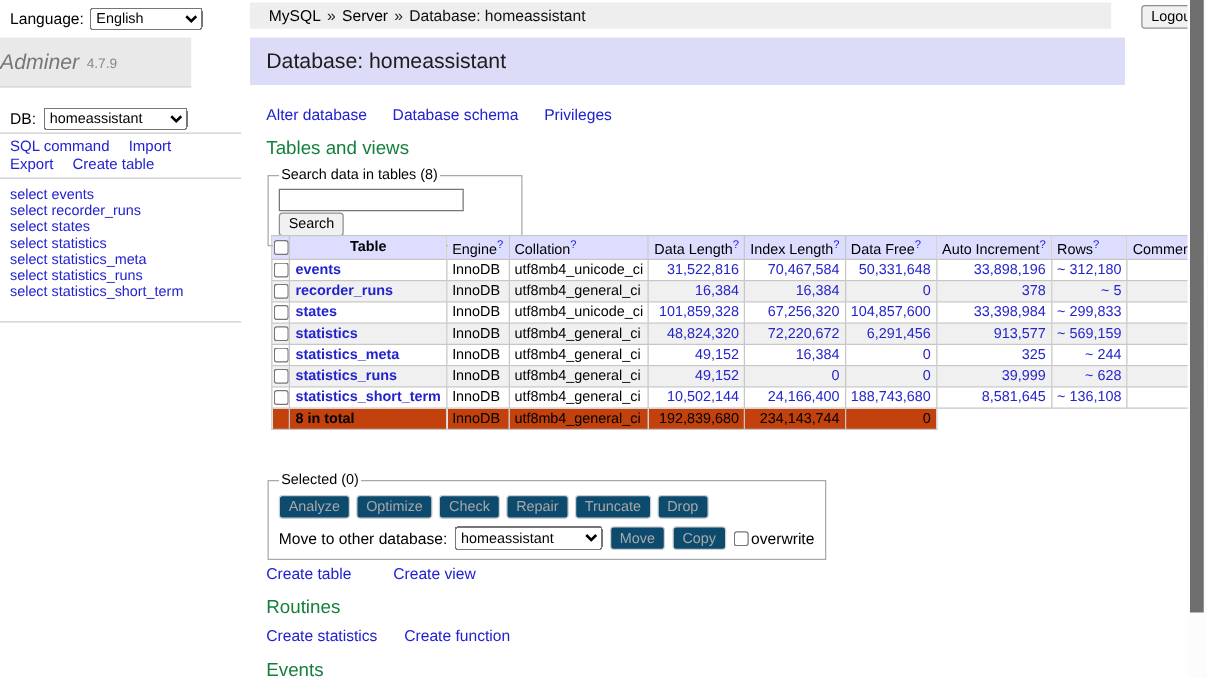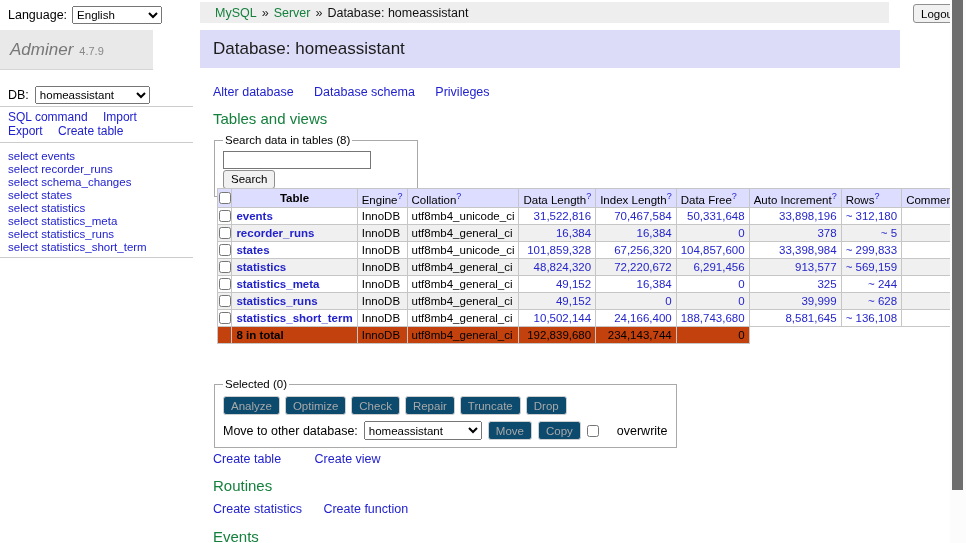--- a/index.html
+++ b/index.html
@@ -6,31 +6,31 @@
   html, body { background: #fff; }
   body { font-family: "Liberation Sans", sans-serif; color: #000; }
   .canvas { position: relative; width: 966px; height: 543px; background: #fff; overflow: hidden; }
 
   a { text-decoration: none; color: #2121d0; cursor: pointer; }
 
   
   .lang-row { position: absolute; left: 8px; top: 6px; font-size: 12.5px; display: flex; align-items: center; gap: 5px; }
   .lang-row select { width: 90px; height: 18px; font-size: 11.5px; font-family: "Liberation Sans", sans-serif; }
   .breadcrumb { position: absolute; left: 200px; top: 2px; width: 689px; height: 21px; background: #eeeeee; font-size: 12.5px; display: flex; align-items: center; padding-left: 13px; white-space: nowrap; }
-  .breadcrumb a { color: #15803d; margin: 0 2px; }
+  .breadcrumb a { color: #000000; margin: 0 2px; }
   .breadcrumb .sep { color: #222; margin: 0 3px; }
   .breadcrumb .current { color: #111; margin-left: 2px; }
   .logout-btn { position: absolute; left: 913px; top: 4px; height: 19px; font-size: 11.5px; font-family: "Liberation Sans", sans-serif; background: #f1f1f1; border: 1px solid #8f8f8f; border-radius: 3px; padding: 1px 7px; color: #000; cursor: pointer; }
 
   
   .scrollbar { position: absolute; left: 950px; top: 0; width: 16px; height: 543px; background: #fcfcfc; }
   .scrollbar .thumb { position: absolute; left: 2px; top: 0; width: 11px; height: 490px; background: #6e6e6e; }
 
   
-  .side-title { position: absolute; left: 0; top: 30px; width: 153px; height: 40px; background: #e9e9e9; border-bottom: 1px solid #d4d4d4; display: flex; align-items: center; padding-left: 10px; }
+  .side-title { position: absolute; left: 0; top: 30px; width: 153px; height: 40px; background: #e9e9e9; border-bottom: 1px solid #d4d4d4; display: flex; align-items: center; }
   .side-title .app { font-style: italic; font-size: 17px; color: #777; }
   .side-title .ver { font-size: 11px; color: #888; margin-left: 6px; margin-top: 3px; }
   .db-row { position: absolute; left: 8px; top: 86px; font-size: 12.5px; display: flex; align-items: center; gap: 6px; }
   .db-row select { width: 115px; height: 18px; font-size: 11.5px; font-family: "Liberation Sans", sans-serif; }
   .side-hr { position: absolute; left: 0; width: 193px; border-top: 1px solid #ccc; height: 0; }
   .side-links { position: absolute; left: 8px; top: 110px; width: 180px; font-size: 12px; line-height: 14px; }
   .side-links a { margin-right: 12px; }
   .side-tables { position: absolute; left: 8px; top: 150px; width: 185px; font-size: 11.5px; line-height: 13px; }
   .side-tables a { display: block; white-space: nowrap; }
 
@@ -65,21 +65,21 @@
   .db-table td.num { text-align: right; }
   .db-table td.num a { color: #2525cc; }
   .db-table tbody.totals td { background: #c2410c; }
   .db-table tbody.totals .total-name { font-weight: bold; }
 
   
   .selected-fieldset { position: absolute; left: 214px; top: 378px; width: 402px; }
   .selected-fieldset .btn-row { margin: 2px 0 6px 0; display: flex; gap: 5px; }
   .selected-fieldset .move-row { display: flex; align-items: center; gap: 6px; font-size: 12.5px; white-space: nowrap; }
   .selected-fieldset select { width: 118px; height: 19px; font-size: 11.5px; font-family: "Liberation Sans", sans-serif; }
-  .move-row label.ovw { display: flex; align-items: center; font-size: 12.5px; gap: 18px; }
+  .move-row label.ovw { display: flex; align-items: center; font-size: 12.5px; gap: 2px; }
   .move-row input[type=checkbox] { width: 12px; height: 12px; }
 
   .create-links { position: absolute; left: 213px; top: 452px; font-size: 12.5px; }
   .create-links a { margin-right: 30px; }
   .routine-links { position: absolute; left: 213px; top: 502px; font-size: 12.5px; }
   .routine-links a { margin-right: 18px; }
 </style>
 </head>
 <body>
 
@@ -125,21 +125,20 @@
       <a>Export</a>
       <a>Create table</a>
     </div>
   </div>
 
   <div class="side-hr" style="top:142px"></div>
 
   <div class="side-tables">
     <a>select events</a>
     <a>select recorder_runs</a>
-    <a>select schema_changes</a>
     <a>select states</a>
     <a>select statistics</a>
     <a>select statistics_meta</a>
     <a>select statistics_runs</a>
     <a>select statistics_short_term</a>
   </div>
 
   <div class="side-hr" style="top:257px"></div>
 
   <div class="page-title">Database: homeassistant</div>

